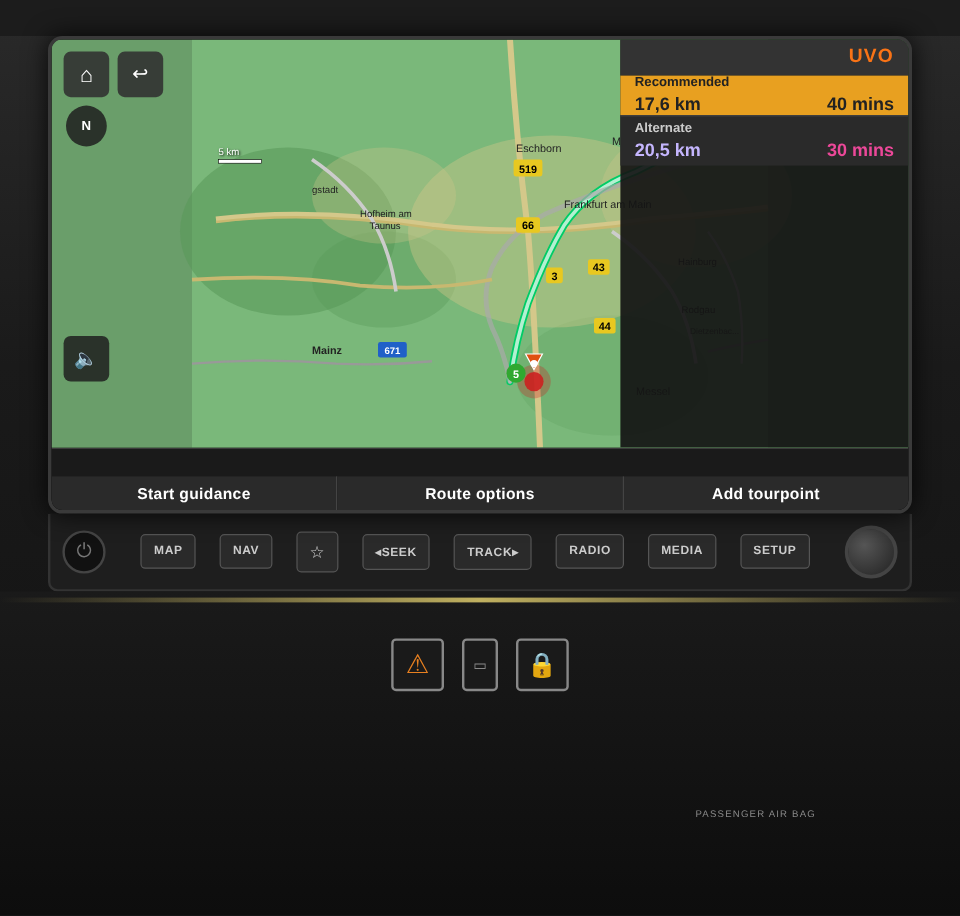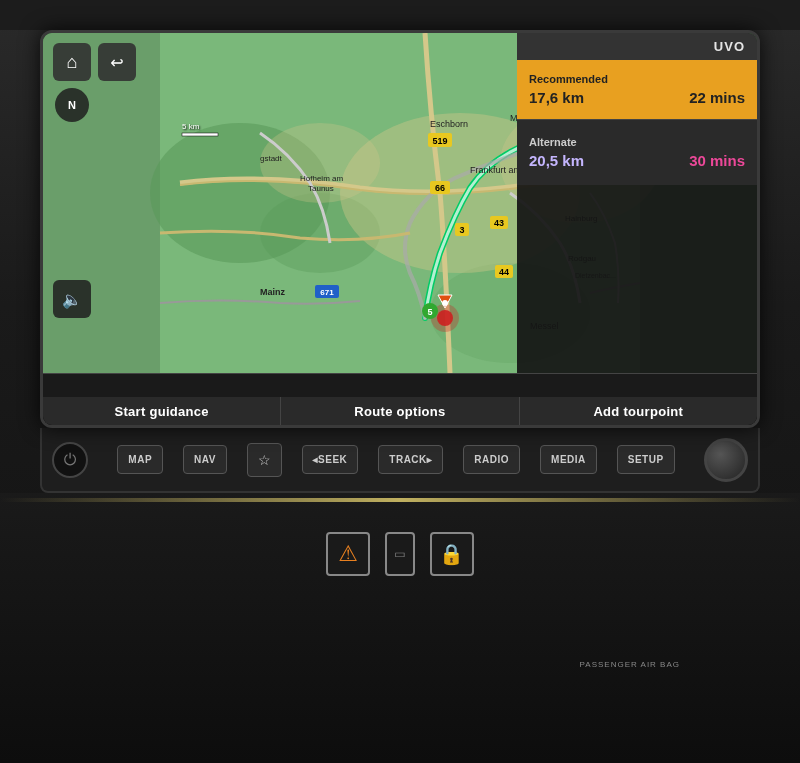--- a/index.html
+++ b/index.html
@@ -148,29 +148,29 @@
 
     .uvo-header {
       background: #333;
       padding: 6px 12px;
       display: flex;
       align-items: center;
       justify-content: flex-end;
     }
 
     .uvo-logo {
-      color: #e5e5e5;
-      font-weight: bold;
-      font-size: 13px;
+      color: #f97316;
+      font-weight: bold;
+      font-size: 16px;
       letter-spacing: 1px;
     }
 
     .route-recommended {
       background: #e8a020;
-      padding: 13px 12px;
+      padding: 0 12px;
     }
 
     .route-label {
       font-size: 11px;
       color: #222;
       font-weight: bold;
       margin-bottom: 4px;
     }
 
     .route-details {
@@ -186,21 +186,21 @@
     }
 
     .route-time {
       font-size: 15px;
       font-weight: bold;
       color: #222;
     }
 
     .route-alternate {
       background: #2a2a2a;
-      padding: 16px 12px;
+      padding: 4px 12px;
       border-top: 1px solid #444;
     }
 
     .route-alt-label {
       font-size: 11px;
       color: #ccc;
       font-weight: bold;
       margin-bottom: 4px;
     }
 
@@ -381,21 +381,21 @@
       align-items: center;
       justify-content: center;
       color: #888;
       font-size: 20px;
       cursor: pointer;
     }
 
     .airbag-label {
       position: absolute;
       right: 120px;
-      bottom: 93px;
+      bottom: 79px;
       color: #888;
       font-size: 8px;
       text-align: center;
       letter-spacing: 1px;
       line-height: 1.3;
     }
   </style>
 </head>
 <body>
 
@@ -502,21 +502,21 @@
       </div>
 
       <div class="uvo-panel">
         <div class="uvo-header">
           <span class="uvo-logo">UVO</span>
         </div>
         <div class="route-recommended">
           <div class="route-label">Recommended</div>
           <div class="route-details">
             <span class="route-dist">17,6 km</span>
-            <span class="route-time">22 mins</span>
+            <span class="route-time">40 mins</span>
           </div>
         </div>
         <div class="route-alternate">
           <div class="route-alt-label">Alternate</div>
           <div class="route-alt-details">
             <span class="route-alt-dist">20,5 km</span>
             <span class="route-alt-time">30 mins</span>
           </div>
         </div>
       </div>

